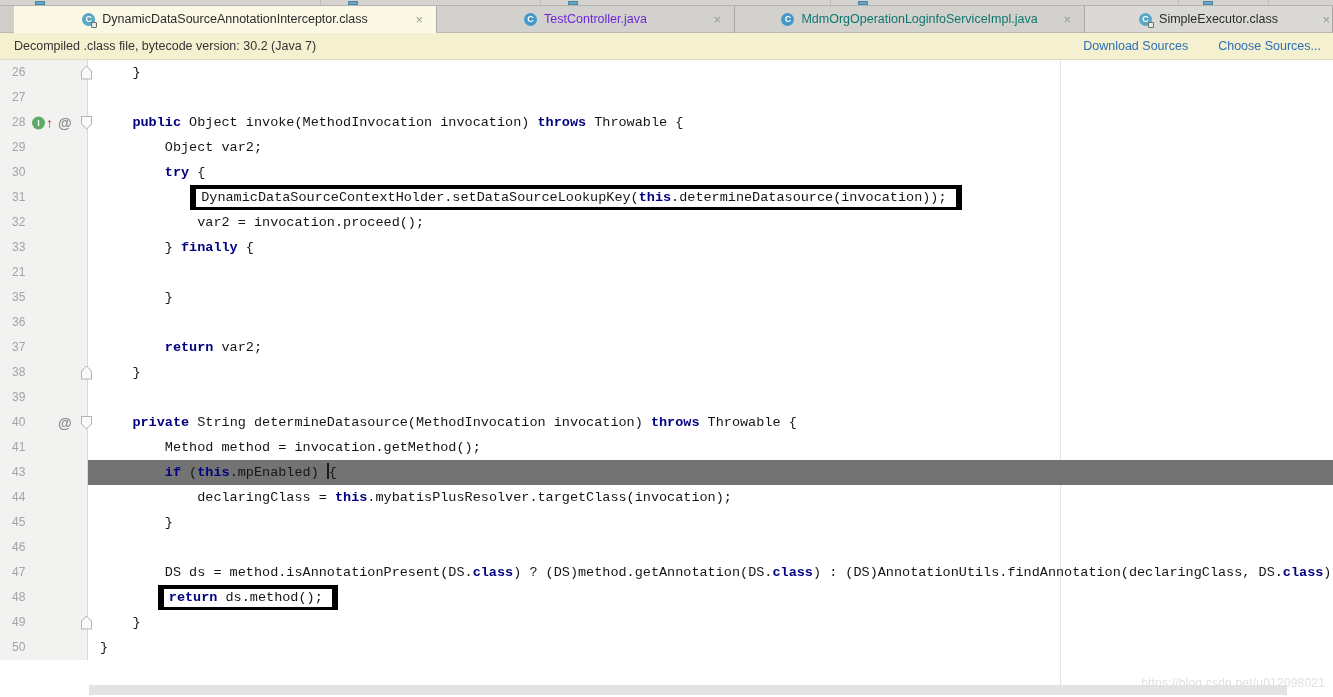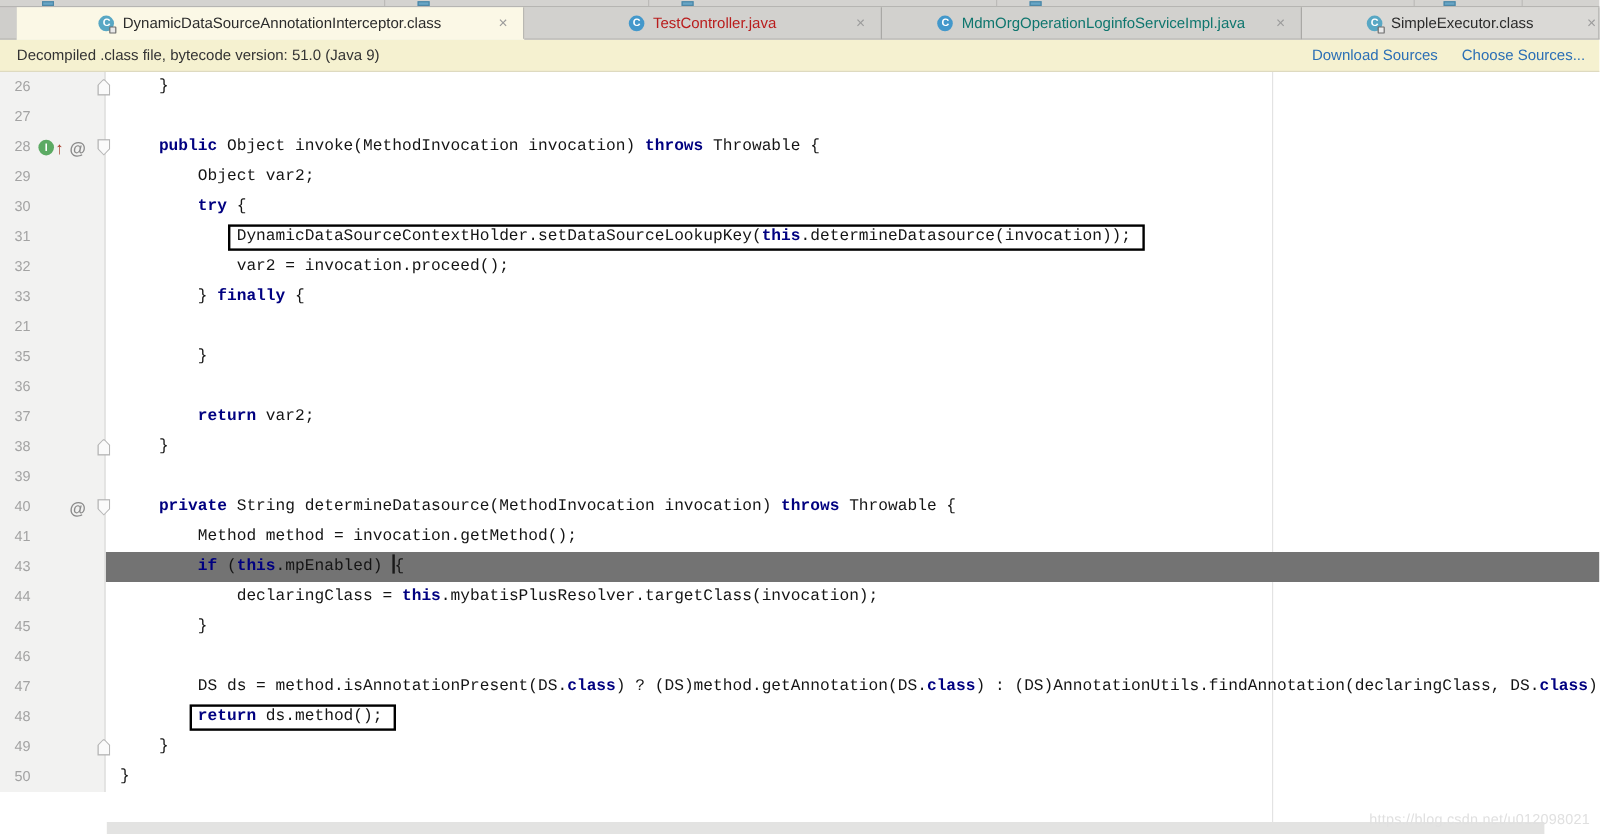--- a/index.html
+++ b/index.html
@@ -32,39 +32,39 @@
   .cicon { position:relative; width:13px; height:13px; border-radius:50%;
            color:#fff; font-size:9px; font-weight:bold; text-align:center; line-height:13px; flex:0 0 13px; }
   .cicon.classlock { background:#58a7c4; }
   .cicon.javafile  { background:#4398cb; }
   .cicon .lock { position:absolute; right:-2px; bottom:-2px; width:6px; height:6px;
                  background:#e9e9e9; border:1px solid #6d6d6d; border-radius:1px; }
 
   
   .banner { height:27px; background:#f5f1d0; border-bottom:1px solid #dedac0;
             display:flex; align-items:center; padding:0 10px 0 14px; font-size:12.5px; color:#333; }
-  .banner .links { margin-left:auto; display:flex; gap:20px; padding-right:2px; }
+  .banner .links { margin-left:auto; display:flex; gap:30px; padding-right:2px; }
   .banner .link { color:#2b6fb5; cursor:pointer; }
 
   
   .editor { position:relative; height:637px; background:#fff; overflow:hidden; }
   .mguide { position:absolute; left:1060px; top:0; bottom:12px; width:1px; background:#e3e3e3; }
   .hscroll { position:absolute; left:89px; right:46px; bottom:2px; height:10px; background:#e3e3e2; }
   .watermark { position:absolute; right:8px; bottom:7px; color:#e0e0e0; font-size:12px; z-index:6; letter-spacing:0.2px; }
 
   .lines { position:relative; z-index:1; }
   .line { display:flex; height:25px; }
   .gut { flex:0 0 88px; background:#f2f2f1; border-right:1px solid #d9d9d8;
          color:#a3a3a3; font-size:12px; line-height:25px; padding-left:12px; position:relative; }
   .code { flex:1; font-family:"Liberation Mono","DejaVu Sans Mono",monospace;
           font-size:13.5px; line-height:25px; white-space:pre; overflow:hidden;
           padding-left:12px; color:#151515; }
   .line.cur .code { background:#737373; }
   .kw { color:#000080; font-weight:bold; }
-  .redbox { border:2px solid #000000; padding:1px 9px 2px 5px; margin-left:-7px; }
+  .redbox { border:6px solid #000000; padding:1px 9px 2px 5px; margin-left:-7px; }
   .caret { display:inline-block; width:2px; height:16px; background:#1a1a1a; vertical-align:-3px; }
 
   
   .g { position:absolute; top:50%; transform:translateY(-50%); }
   .g.impl { left:32px; width:13px; height:13px; border-radius:50%; background:#5caa63;
             color:#fff; font-size:9px; font-weight:bold; text-align:center; line-height:13px; }
   .g.ovr  { left:46px; color:#a8402e; font-weight:bold; font-size:14px; line-height:14px; }
   .g.at   { left:58px; color:#8a8a8a; font-size:14px; font-weight:600; line-height:14px; }
   .g.fold { left:81px; width:11px; height:14px; }
   .fold .o, .fold .i { position:absolute; }
@@ -91,37 +91,37 @@
 
 <div class="tabrow">
   <div class="tabspacer"></div>
 <div class="tab active" style="flex: 0 0 423px;">
       <span class="cicon classlock">C<span class="lock"></span></span>
       <span style="color: rgb(43, 43, 43);">DynamicDataSourceAnnotationInterceptor.class</span>
       <span class="close">×</span>
     </div>
     <div class="tab inactive" style="flex: 0 0 298px;">
       <span class="cicon javafile">C</span>
-      <span style="color: #b91c1c;">TestController.java</span>
+      <span style="color: #6d28d9;">TestController.java</span>
       <span class="close">×</span>
     </div>
     <div class="tab inactive" style="flex: 0 0 350px;">
       <span class="cicon javafile">C</span>
       <span style="color: #0f766e;">MdmOrgOperationLoginfoServiceImpl.java</span>
       <span class="close">×</span>
     </div>
     <div class="tab inactive2 lasttab" style="flex: 1 1 0%;">
       <span class="cicon classlock">C<span class="lock"></span></span>
       <span style="color: rgb(43, 43, 43);">SimpleExecutor.class</span>
       <span class="close">×</span>
     </div>
   </div>
 
 <div class="banner">
-  <span>Decompiled .class file, bytecode version: 51.0 (Java 9)</span>
+  <span>Decompiled .class file, bytecode version: 30.2 (Java 7)</span>
   <span class="links">
       <span class="link">Download Sources</span>
       <span class="link">Choose Sources...</span>
     </span>
 </div>
 
 <div class="editor">
   <div class="mguide"></div>
   <div class="lines">
       <div class="line">

